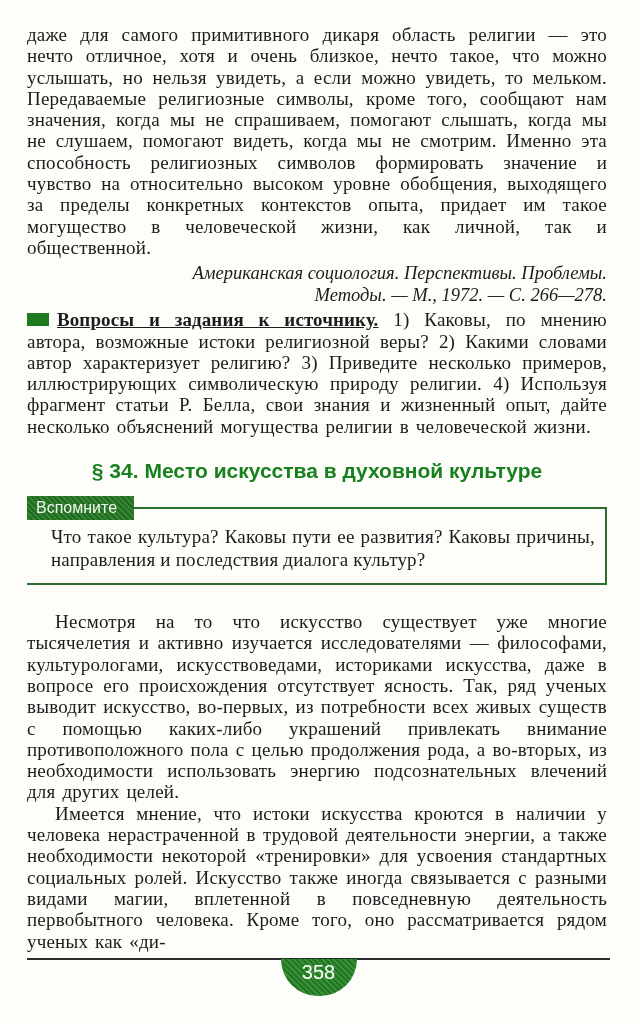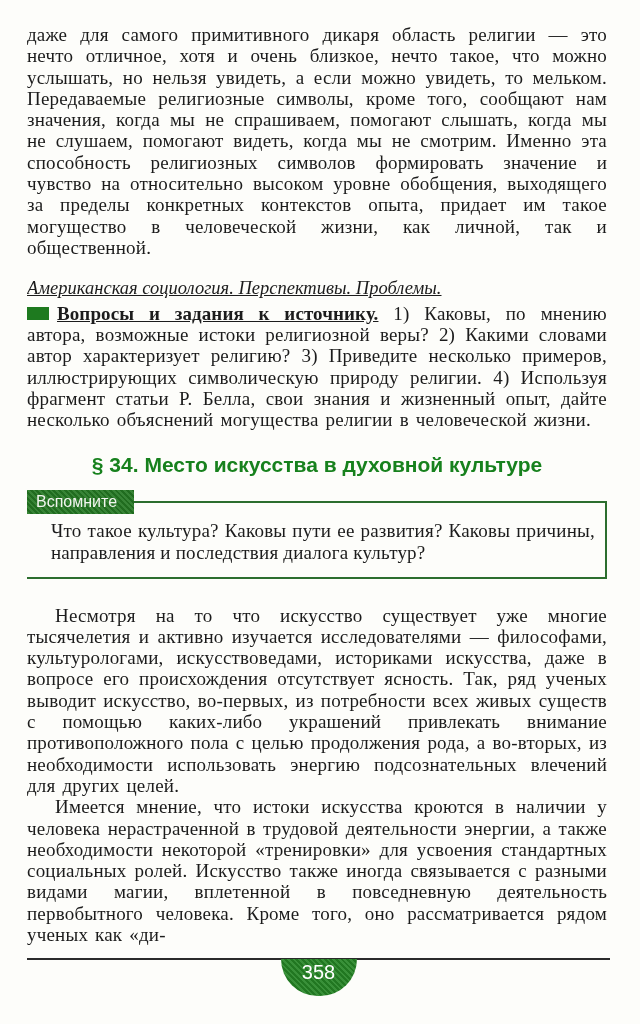--- a/index.html
+++ b/index.html
@@ -20,26 +20,25 @@
   p{margin:0;}
   .body{
     font-size:19px;
     line-height:21.3px;
     letter-spacing:0.2px;
     word-spacing:2px;
   }
   .just{text-align:justify;}
   .indent{text-indent:28px;}
   .citation{
-    margin-top:20px;
-    text-align:left;
+    margin-top:5px;
+    text-align:right;
     font-style:italic;
     font-size:18.5px;
     line-height:21.5px;
-    text-decoration:underline;
   }
   .questions{position:relative;margin-top:3px;}
   .q-marker{
     position:absolute;
     left:-19px;top:4px;
     width:41px;height:13px;
     background:#1e7a1f;
   }
   .q-text{text-indent:30px;}
   .q-text b{letter-spacing:0.1px;text-decoration:underline;}
@@ -107,20 +106,21 @@
 </head>
 <body>
 
 <div class="page">
   <div class="content">
 
     <p class="body just">даже для самого примитивного дикаря область религии — это нечто отличное, хотя и очень близкое, нечто такое, что можно услышать, но нельзя увидеть, а если можно увидеть, то мельком. Передаваемые религиозные символы, кроме того, сообщают нам значения, когда мы не спрашиваем, помогают слышать, когда мы не слушаем, помогают видеть, когда мы не смотрим. Именно эта способность религиозных символов формировать значение и чувство на относительно высоком уровне обобщения, выходящего за пределы конкретных контекстов опыта, придает им такое могущество в человеческой жизни, как личной, так и общественной.</p>
 
     <div class="citation">
       <div>Американская социология. Перспективы. Проблемы.</div>
+      <div>Методы. — М., 1972. — С. 266—278.</div>
     </div>
 
     <div class="questions">
       <span class="q-marker"></span>
       <p class="body just q-text"><b>Вопросы и задания к источнику.</b> <span>1) Каковы, по мнению автора, возможные истоки религиозной веры? 2) Какими словами автор характеризует религию? 3) Приведите несколько примеров, иллюстрирующих символическую природу религии. 4) Используя фрагмент статьи Р. Белла, свои знания и жизненный опыт, дайте несколько объяснений могущества религии в человеческой жизни.</span></p>
     </div>
 
     <h1 class="heading">§ 34. Место искусства в духовной культуре</h1>
 
     <div class="remember">

